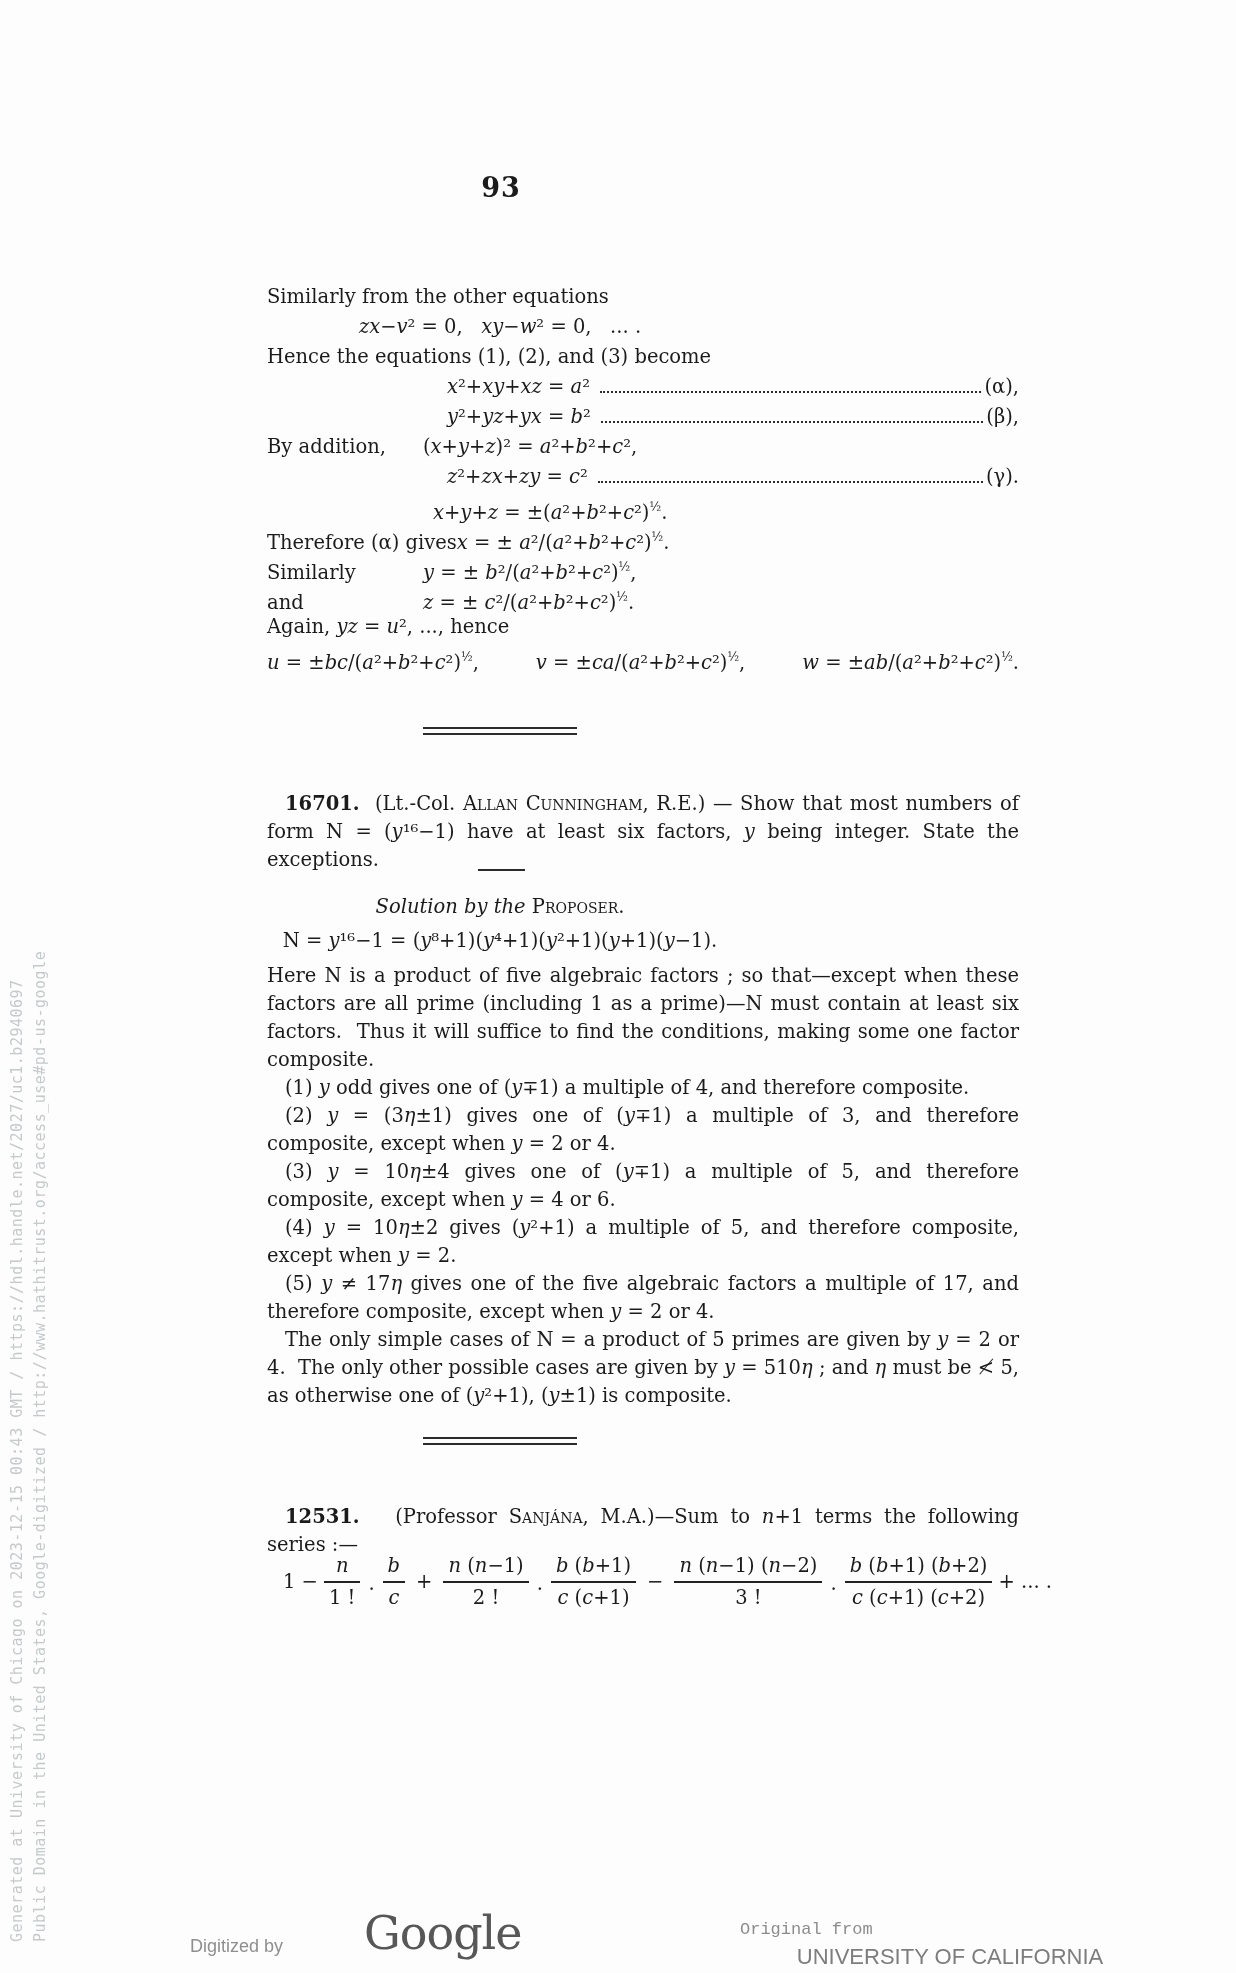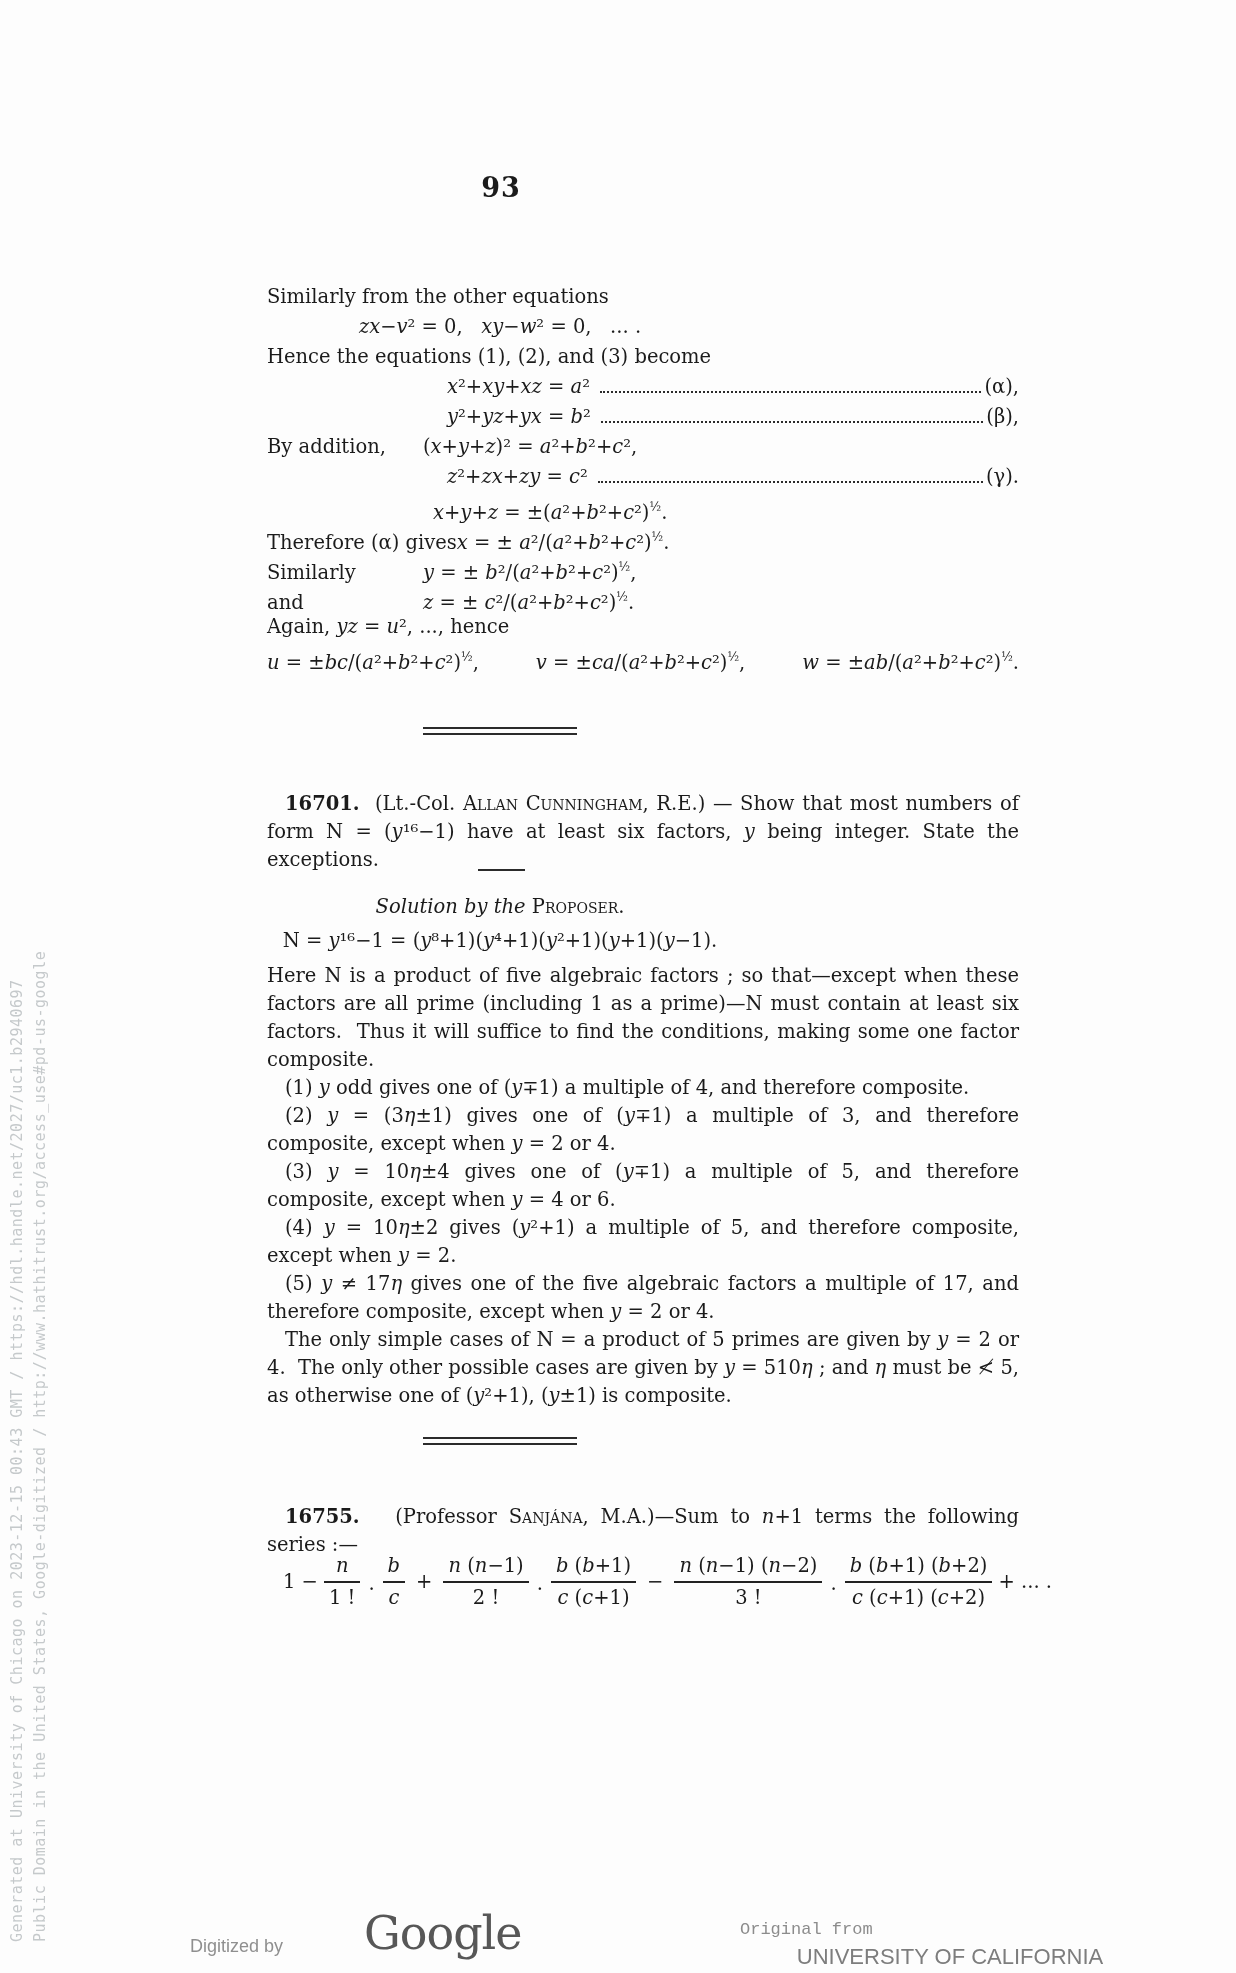--- a/index.html
+++ b/index.html
@@ -145,21 +145,21 @@
     <p class="para ind">(2) <i>y</i> = (3<i>η</i>±1) gives one of (<i>y</i>∓1) a multiple of 3, and therefore composite, except when <i>y</i> = 2 or 4.</p>
     <p class="para ind">(3) <i>y</i> = 10<i>η</i>±4 gives one of (<i>y</i>∓1) a multiple of 5, and therefore composite, except when <i>y</i> = 4 or 6.</p>
     <p class="para ind">(4) <i>y</i> = 10<i>η</i>±2 gives (<i>y</i>²+1) a multiple of 5, and therefore composite, except when <i>y</i> = 2.</p>
     <p class="para ind">(5) <i>y</i> ≠ 17<i>η</i> gives one of the five algebraic factors a multiple of 17, and therefore composite, except when <i>y</i> = 2 or 4.</p>
     <p class="para ind">The only simple cases of N = a product of 5 primes are given by <i>y</i> = 2 or 4. &nbsp;The only other possible cases are given by <i>y</i> = 510<i>η</i> ; and <i>η</i> must be ≮ 5, as otherwise one of (<i>y</i>²+1), (<i>y</i>±1) is composite.</p>
   </div>
 
   <div class="divider" style="top:1437px;"></div>
 
   <div class="col" style="top:1503px;">
-    <p class="para ind"><span class="heading-num">16755.</span>&nbsp;&nbsp; (Professor <span class="sc">Sanjána</span>, M.A.)—Sum to <i>n</i>+1 terms the following series :—</p>
+    <p class="para ind"><span class="heading-num">12531.</span>&nbsp;&nbsp; (Professor <span class="sc">Sanjána</span>, M.A.)—Sum to <i>n</i>+1 terms the following series :—</p>
   </div>
 
   <div class="col" style="top:1552px;">
     <div class="series">
       <span>1 −</span>
       <span class="frac">
         <span class="num"><i>n</i></span>
         <span class="den">1 !</span>
       </span>
       <span class="mdot">.</span>

